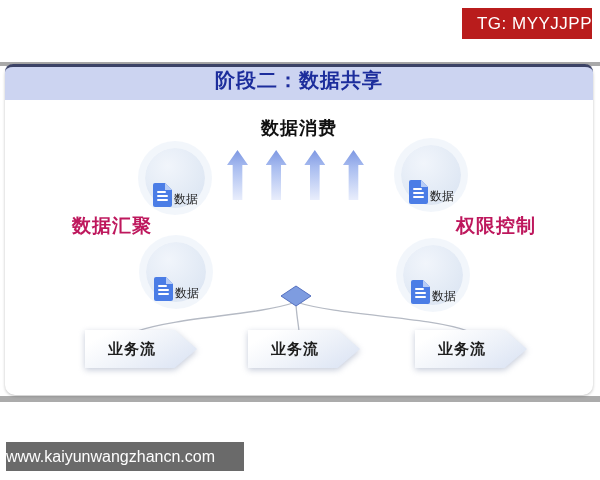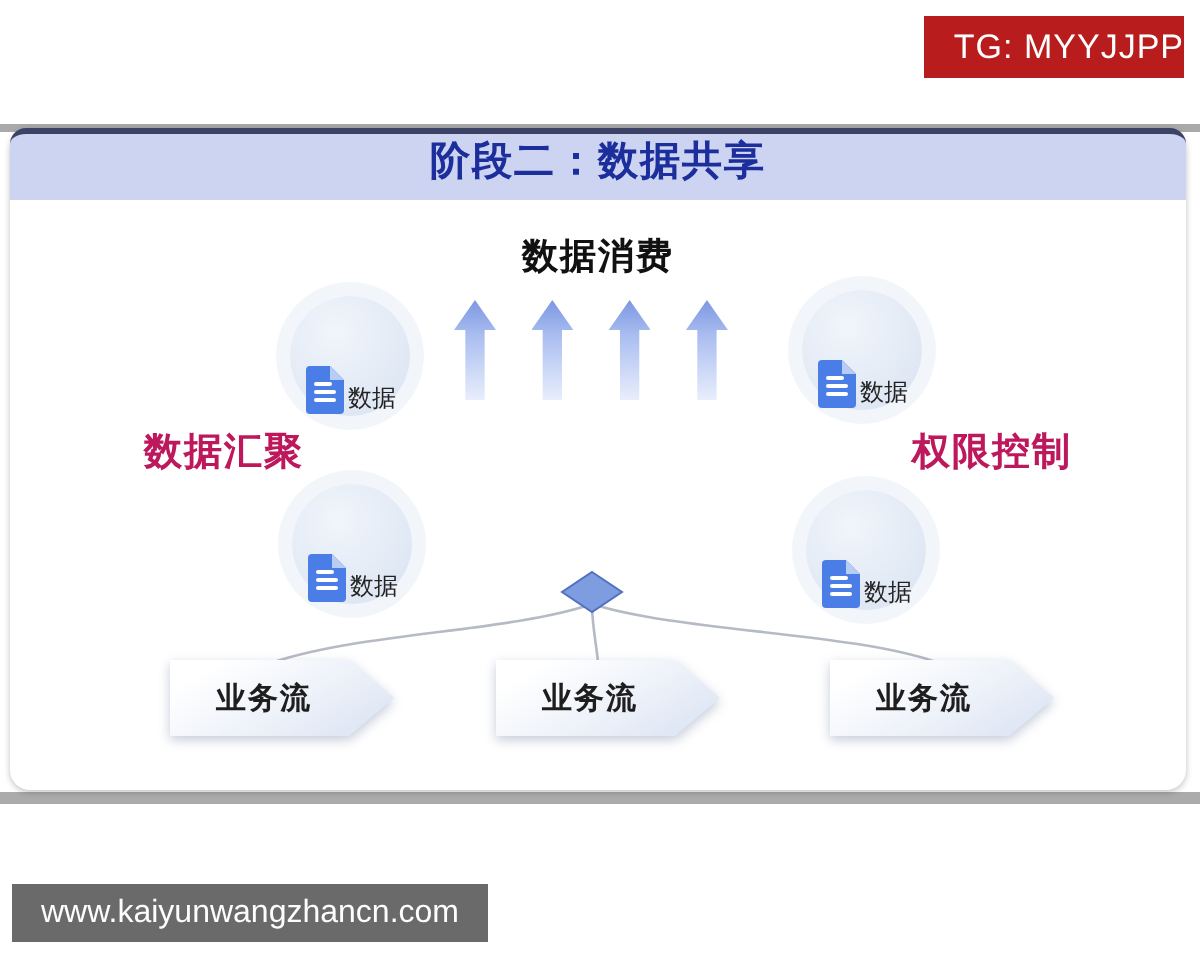--- a/index.html
+++ b/index.html
@@ -12,21 +12,21 @@
   
   .tg-badge{
     position:absolute;left:462px;top:8px;width:130px;height:31px;
     background:#b91c1c;color:#ffffff;font-size:17px;letter-spacing:.5px;
     display:flex;align-items:center;justify-content:flex-end;
   }
   
   .site-bar{
     position:absolute;left:6px;top:442px;width:238px;height:29px;
     background:#6a6a6a;color:#fdfdfd;font-size:16px;
-    display:flex;align-items:center;justify-content:center;
+    display:flex;align-items:center;justify-content:flex-start;
   }
   
   .stripe-top{position:absolute;left:0;top:62px;width:600px;height:4px;background:#a9a9a9;}
   .stripe-bottom{position:absolute;left:0;top:396px;width:600px;height:6px;background:#ababab;}
 
   
   .panel{
     position:absolute;left:5px;top:64px;width:588px;height:331px;
     background:#ffffff;border-radius:10px;
     box-shadow:0 1px 3px rgba(0,0,0,.25);

